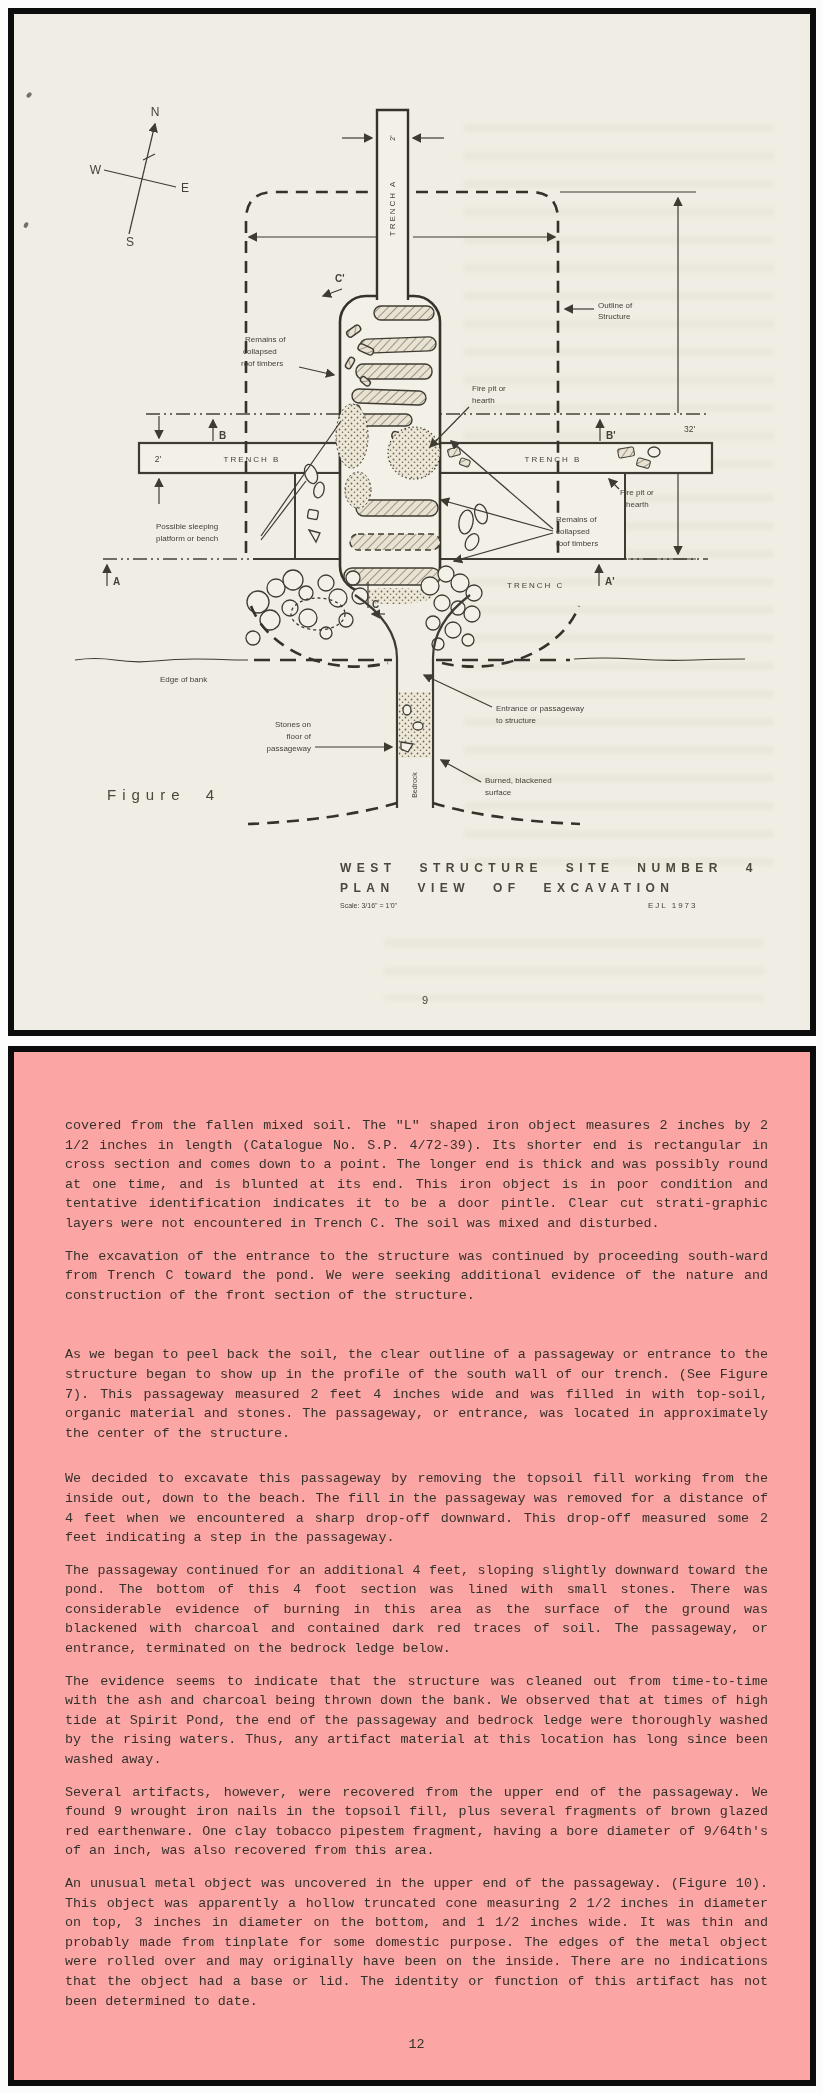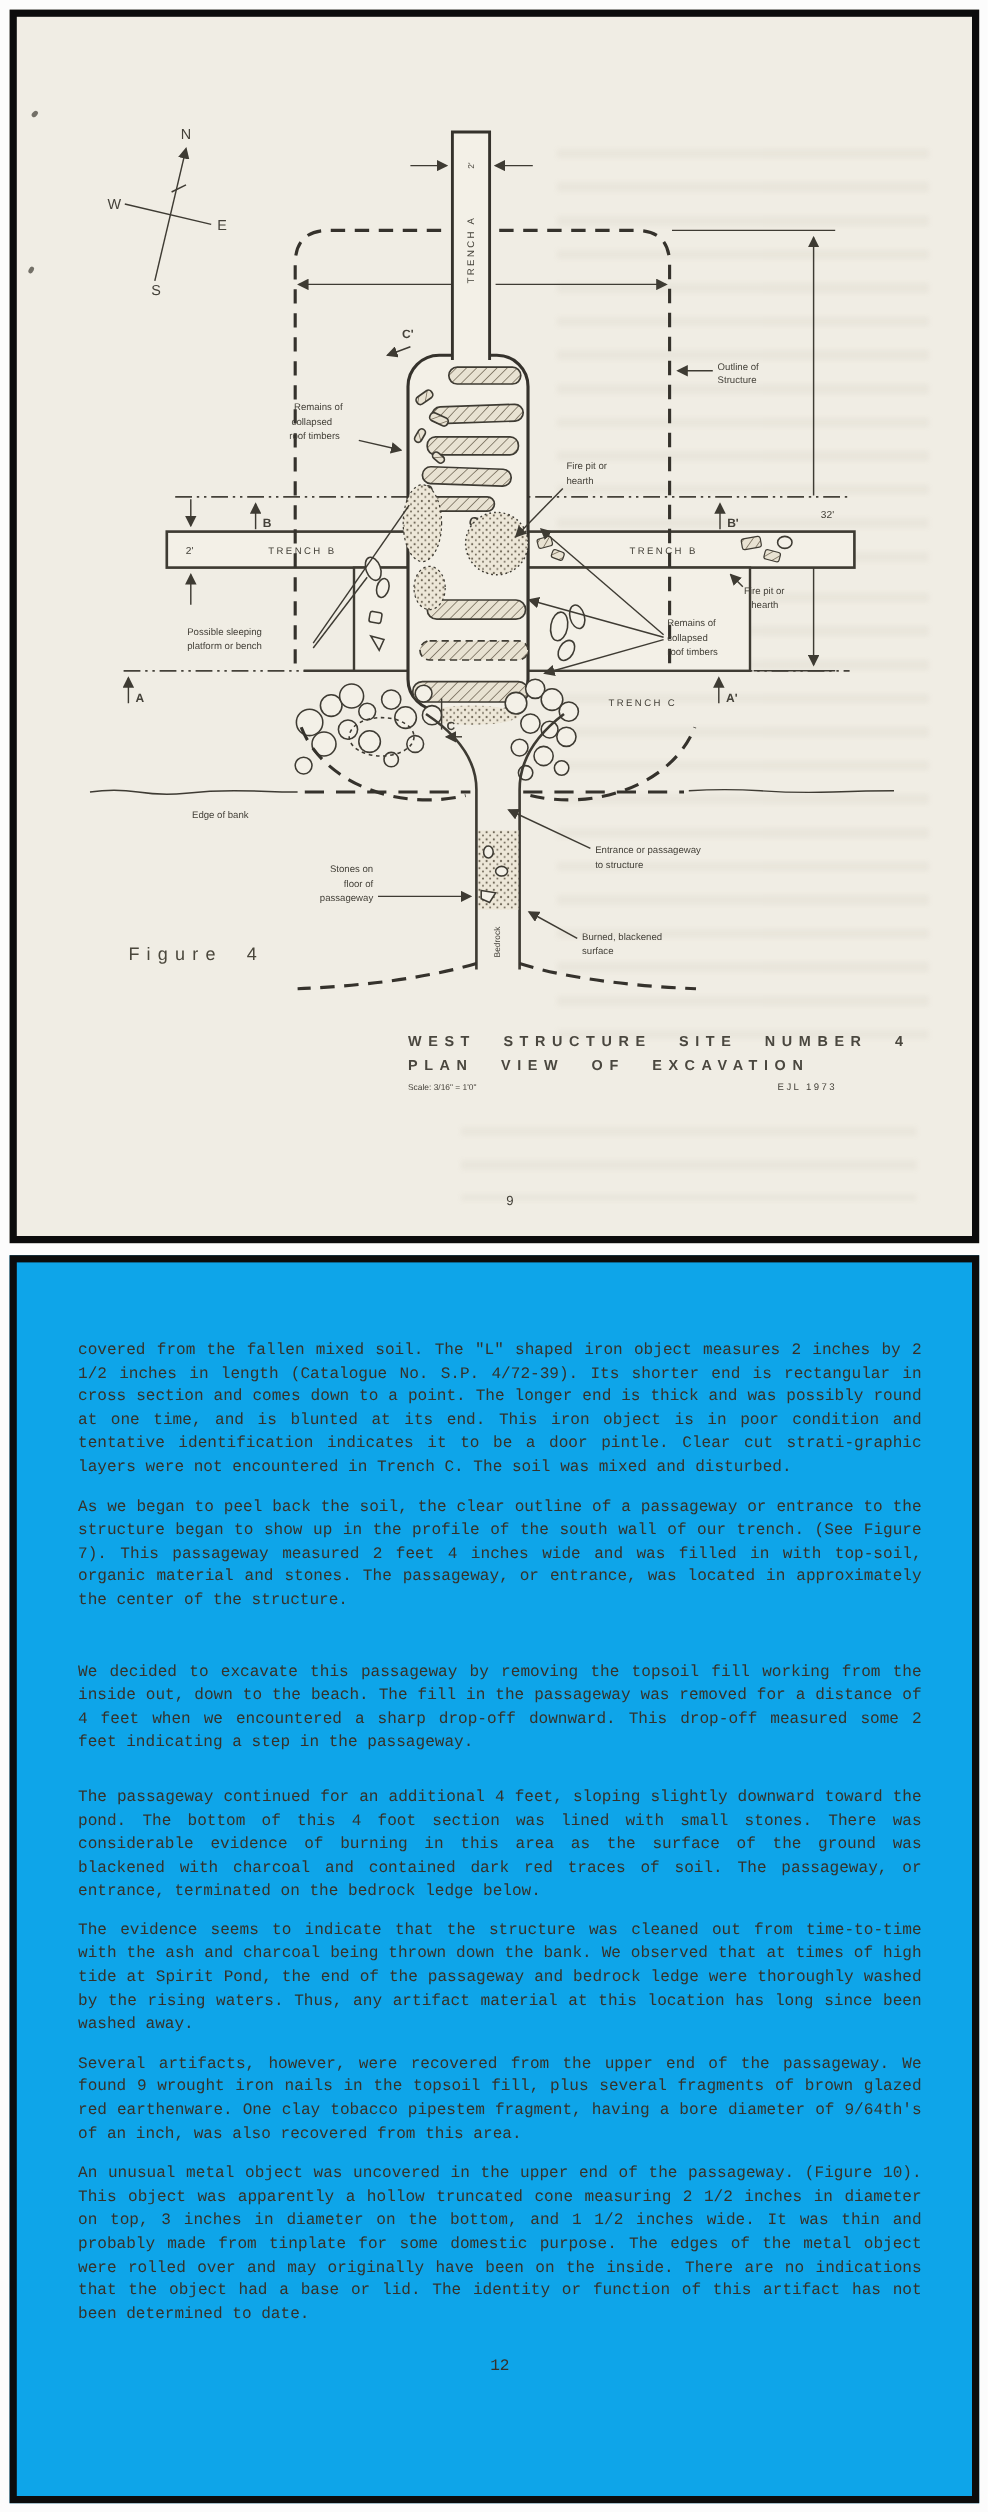--- a/index.html
+++ b/index.html
@@ -1,20 +1,20 @@
 <!DOCTYPE html>
 <html><head>
 <meta charset="utf-8">
 <style>
   html,body{margin:0;padding:0;background:#fdfdfd;}
   .canvas{position:relative;width:823px;height:2093px;background:#fcfcfc;overflow:hidden;
           font-family:"Liberation Sans",sans-serif;}
   .page{position:absolute;box-sizing:border-box;border:6px solid #0c0c0c;background:#f0ede4;}
   .page1{left:8px;top:8px;width:808px;height:1028px;}
-  .page2{left:8px;top:1046px;width:808px;height:1040px;background:#0ea5e9;}
+  .page2{left:8px;top:1046px;width:808px;height:1040px;background:#fca5a5;}
   .page1 svg{position:absolute;left:0;top:0;}
   .ghost{position:absolute;filter:blur(2px);opacity:.55;pointer-events:none;
          background:repeating-linear-gradient(180deg, rgba(158,148,126,.14) 0 8px, rgba(0,0,0,0) 8px 28px);}
   .speck{position:absolute;background:#4a463e;border-radius:60% 40% 55% 45%;opacity:.75;}
   .p2content{padding:64px 42px 0 51px;color:#35322b;
              font-family:"Liberation Mono","DejaVu Sans Mono",monospace;
              font-size:13.4px;line-height:19.6px;text-align:justify;}
   .p2content p{margin:0 0 13px 0;}
   .p2content p:nth-of-type(3){margin-bottom:26px;margin-top:40px;}
   .pagenum2{text-align:center;margin-top:24px;font-size:13.4px;}
@@ -283,20 +283,21 @@
         <text class="lbl" x="640" y="900" style="letter-spacing:2px;">EJL 1973</text>
       </g>
 
       <text x="417" y="996" text-anchor="middle" style="font-size:11px;">9</text>
     </svg>
   </div>
 
   <div class="page page2">
     <div class="p2content">
       <p>covered from the fallen mixed soil. The "L" shaped iron object measures 2 inches by 2 1/2 inches in length (Catalogue No. S.P. 4/72-39). Its shorter end is rectangular in cross section and comes down to a point. The longer end is thick and was possibly round at one time, and is blunted at its end. This iron object is in poor condition and tentative identification indicates it to be a door pintle. Clear cut strati-graphic layers were not encountered in Trench C. The soil was mixed and disturbed.</p>
+      <p>The excavation of the entrance to the structure was continued by proceeding south-ward from Trench C toward the pond. We were seeking additional evidence of the nature and construction of the front section of the structure.</p>
       <p>As we began to peel back the soil, the clear outline of a passageway or entrance to the structure began to show up in the profile of the south wall of our trench. (See Figure 7). This passageway measured 2 feet 4 inches wide and was filled in with top-soil, organic material and stones. The passageway, or entrance, was located in approximately the center of the structure.</p>
       <p>We decided to excavate this passageway by removing the topsoil fill working from the inside out, down to the beach. The fill in the passageway was removed for a distance of 4 feet when we encountered a sharp drop-off downward. This drop-off measured some 2 feet indicating a step in the passageway.</p>
       <p>The passageway continued for an additional 4 feet, sloping slightly downward toward the pond. The bottom of this 4 foot section was lined with small stones. There was considerable evidence of burning in this area as the surface of the ground was blackened with charcoal and contained dark red traces of soil. The passageway, or entrance, terminated on the bedrock ledge below.</p>
       <p>The evidence seems to indicate that the structure was cleaned out from time-to-time with the ash and charcoal being thrown down the bank. We observed that at times of high tide at Spirit Pond, the end of the passageway and bedrock ledge were thoroughly washed by the rising waters. Thus, any artifact material at this location has long since been washed away.</p>
       <p>Several artifacts, however, were recovered from the upper end of the passageway. We found 9 wrought iron nails in the topsoil fill, plus several fragments of brown glazed red earthenware. One clay tobacco pipestem fragment, having a bore diameter of 9/64th's of an inch, was also recovered from this area.</p>
       <p>An unusual metal object was uncovered in the upper end of the passageway. (Figure 10). This object was apparently a hollow truncated cone measuring 2 1/2 inches in diameter on top, 3 inches in diameter on the bottom, and 1 1/2 inches wide. It was thin and probably made from tinplate for some domestic purpose. The edges of the metal object were rolled over and may originally have been on the inside. There are no indications that the object had a base or lid. The identity or function of this artifact has not been determined to date.</p>
       <div class="pagenum2">12</div>
     </div>
   </div>
 

